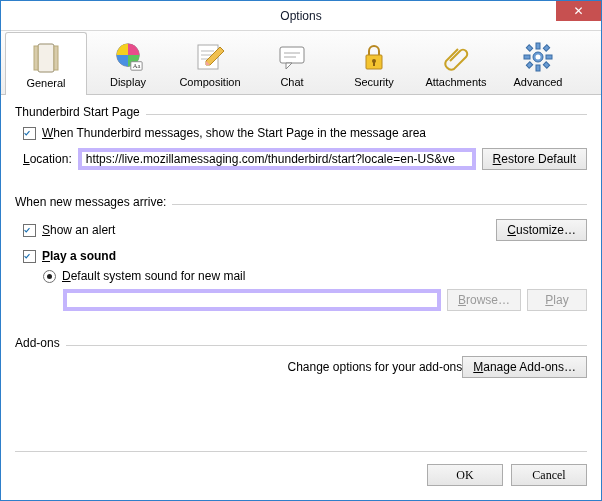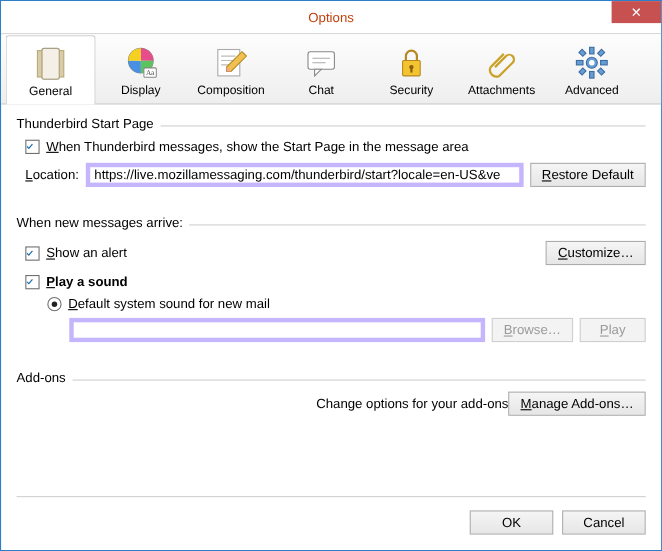--- a/index.html
+++ b/index.html
@@ -23,21 +23,21 @@
     height: 30px;
     background: #fff;
     display: flex;
     align-items: center;
     justify-content: center;
     position: relative;
     border-bottom: 1px solid #d9d9d9;
   }
   .titlebar .title {
     font-size: 12px;
-    color: #c2410c;
+    color: #0f172a;
   }
   .close-btn {
     position: absolute;
     right: 0;
     top: 0;
     width: 45px;
     height: 20px;
     background: #c75050;
     color: #fff;
     display: flex;
@@ -172,20 +172,21 @@
   .btn.disabled {
     color: #9a9a9a;
     border-color: #cfcfcf;
     background: #f3f3f3;
   }
   .footer {
     display: flex;
     justify-content: flex-end;
     gap: 8px;
     padding: 12px 14px 14px;
+    font-family: Liberation Serif, serif;
   }
   .footer .btn { min-width: 76px; }
   .label-text { font-size: 12px; }
   .u { text-decoration: underline; }
   .indent1 { padding-left: 8px; }
   .indent2 { padding-left: 28px; }
   .indent3 { padding-left: 48px; }
 </style>
 </head>
 <body>

